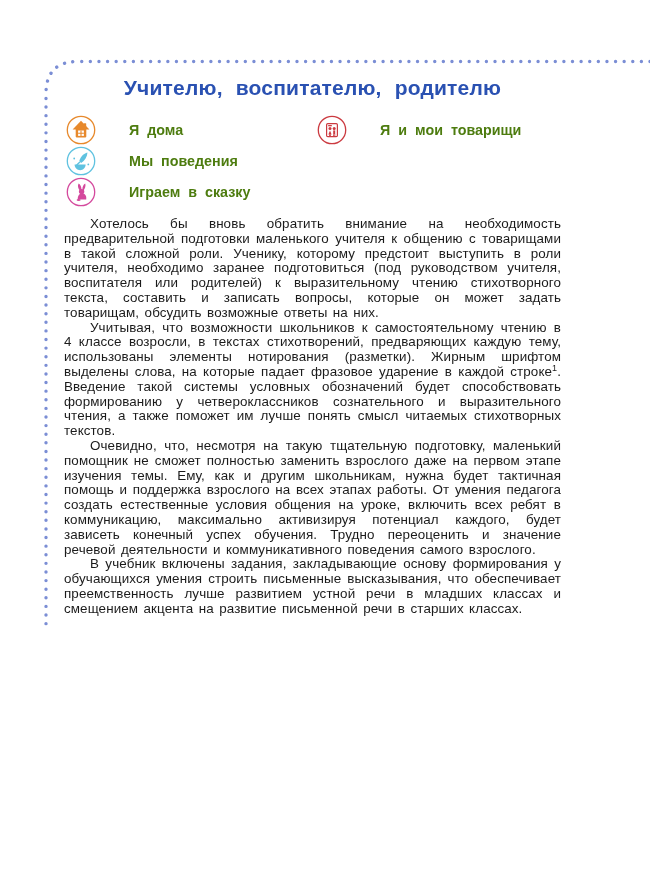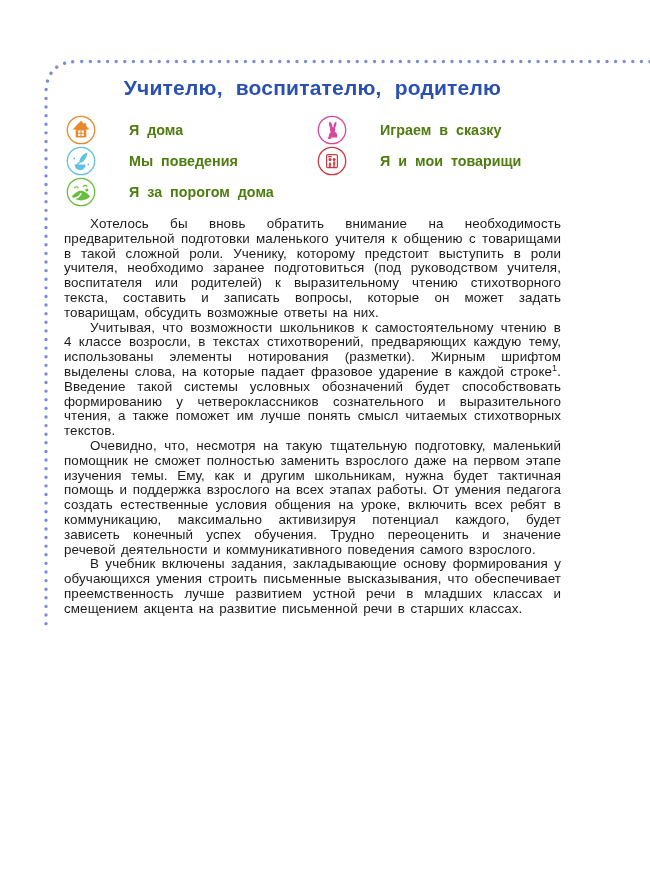--- a/index.html
+++ b/index.html
@@ -135,33 +135,20 @@
             <path d="M21.5 6.5 c-4 1-7 4.2-8.2 8.6 l1.8 1.8 c3.8-2.2 6-6 6.4-10.4 z" fill="#5fc2e0"></path>
             <path d="M13.6 16.2 10.8 19" stroke="#5fc2e0" stroke-width="1.4" fill="none" stroke-linecap="round"></path>
             <path d="M8.6 18.6 h11 c0 3.4-2.5 5.6-5.5 5.6 s-5.5-2.2-5.5-5.6 z" fill="#5fc2e0"></path>
             <circle cx="8.2" cy="12.5" r="0.9" fill="#5fc2e0"></circle>
             <circle cx="22.3" cy="18.4" r="0.9" fill="#5fc2e0"></circle>
           </svg>
         </span>
         <span class="topic-label">Мы  поведения</span>
       </div>
 
-      <div class="topic">
-        <span class="icon-wrap">
-          <svg viewBox="0 0 30 30" width="30" height="30">
-            <circle cx="15" cy="15" r="13.7" fill="none" stroke="#69bd3e" stroke-width="1.3"></circle>
-            <path d="M5.8 19.6 c3-4 7-5.8 9.2-5.8 s6.4 1.8 9.2 5.8 c-2.8 2.6-6.2 3.8-9.2 3.8 s-6.4-1.2-9.2-3.8 z" fill="#69bd3e"></path>
-            <path d="M7.8 21.6 c3.4-.6 5.6-2.4 7-4.8" stroke="#ffffff" stroke-width="1.6" fill="none" stroke-linecap="round"></path>
-            <path d="M8.6 10.8 c.8-1.4 2.8-1.4 3.6 0" stroke="#69bd3e" stroke-width="1.1" fill="none" stroke-linecap="round"></path>
-            <path d="M17.4 9.4 c.8-1.4 2.8-1.4 3.6 0" stroke="#69bd3e" stroke-width="1.1" fill="none" stroke-linecap="round"></path>
-            <circle cx="20.8" cy="13" r="1.6" fill="#69bd3e"></circle>
-          </svg>
-        </span>
-        <span class="topic-label">Я  за  порогом  дома</span>
-      </div>
 
       <div class="topic">
         <span class="icon-wrap">
           <svg viewBox="0 0 30 30" width="30" height="30">
             <circle cx="15" cy="15" r="13.7" fill="none" stroke="#d4499d" stroke-width="1.3"></circle>
             <path d="M13.6 13.2 c-1.6-2-2.2-4.6-1-6.8 1.9 1.1 2.9 3.7 2.9 6.4 z" fill="#d4499d"></path>
             <path d="M16.4 12.8 c-.1-2.6.9-5.1 2.8-6.2 .8 2.3-.1 4.9-1.6 6.8 z" fill="#d4499d"></path>
             <circle cx="15.6" cy="14.6" r="2.7" fill="#d4499d"></circle>
             <path d="M11.8 22.6 c-.4-4 2.2-6.8 4.8-6.3 2.9.5 4.2 3.2 3.6 6.3 z" fill="#d4499d"></path>
             <ellipse cx="12.6" cy="23" rx="2" ry="1" fill="#d4499d"></ellipse>

